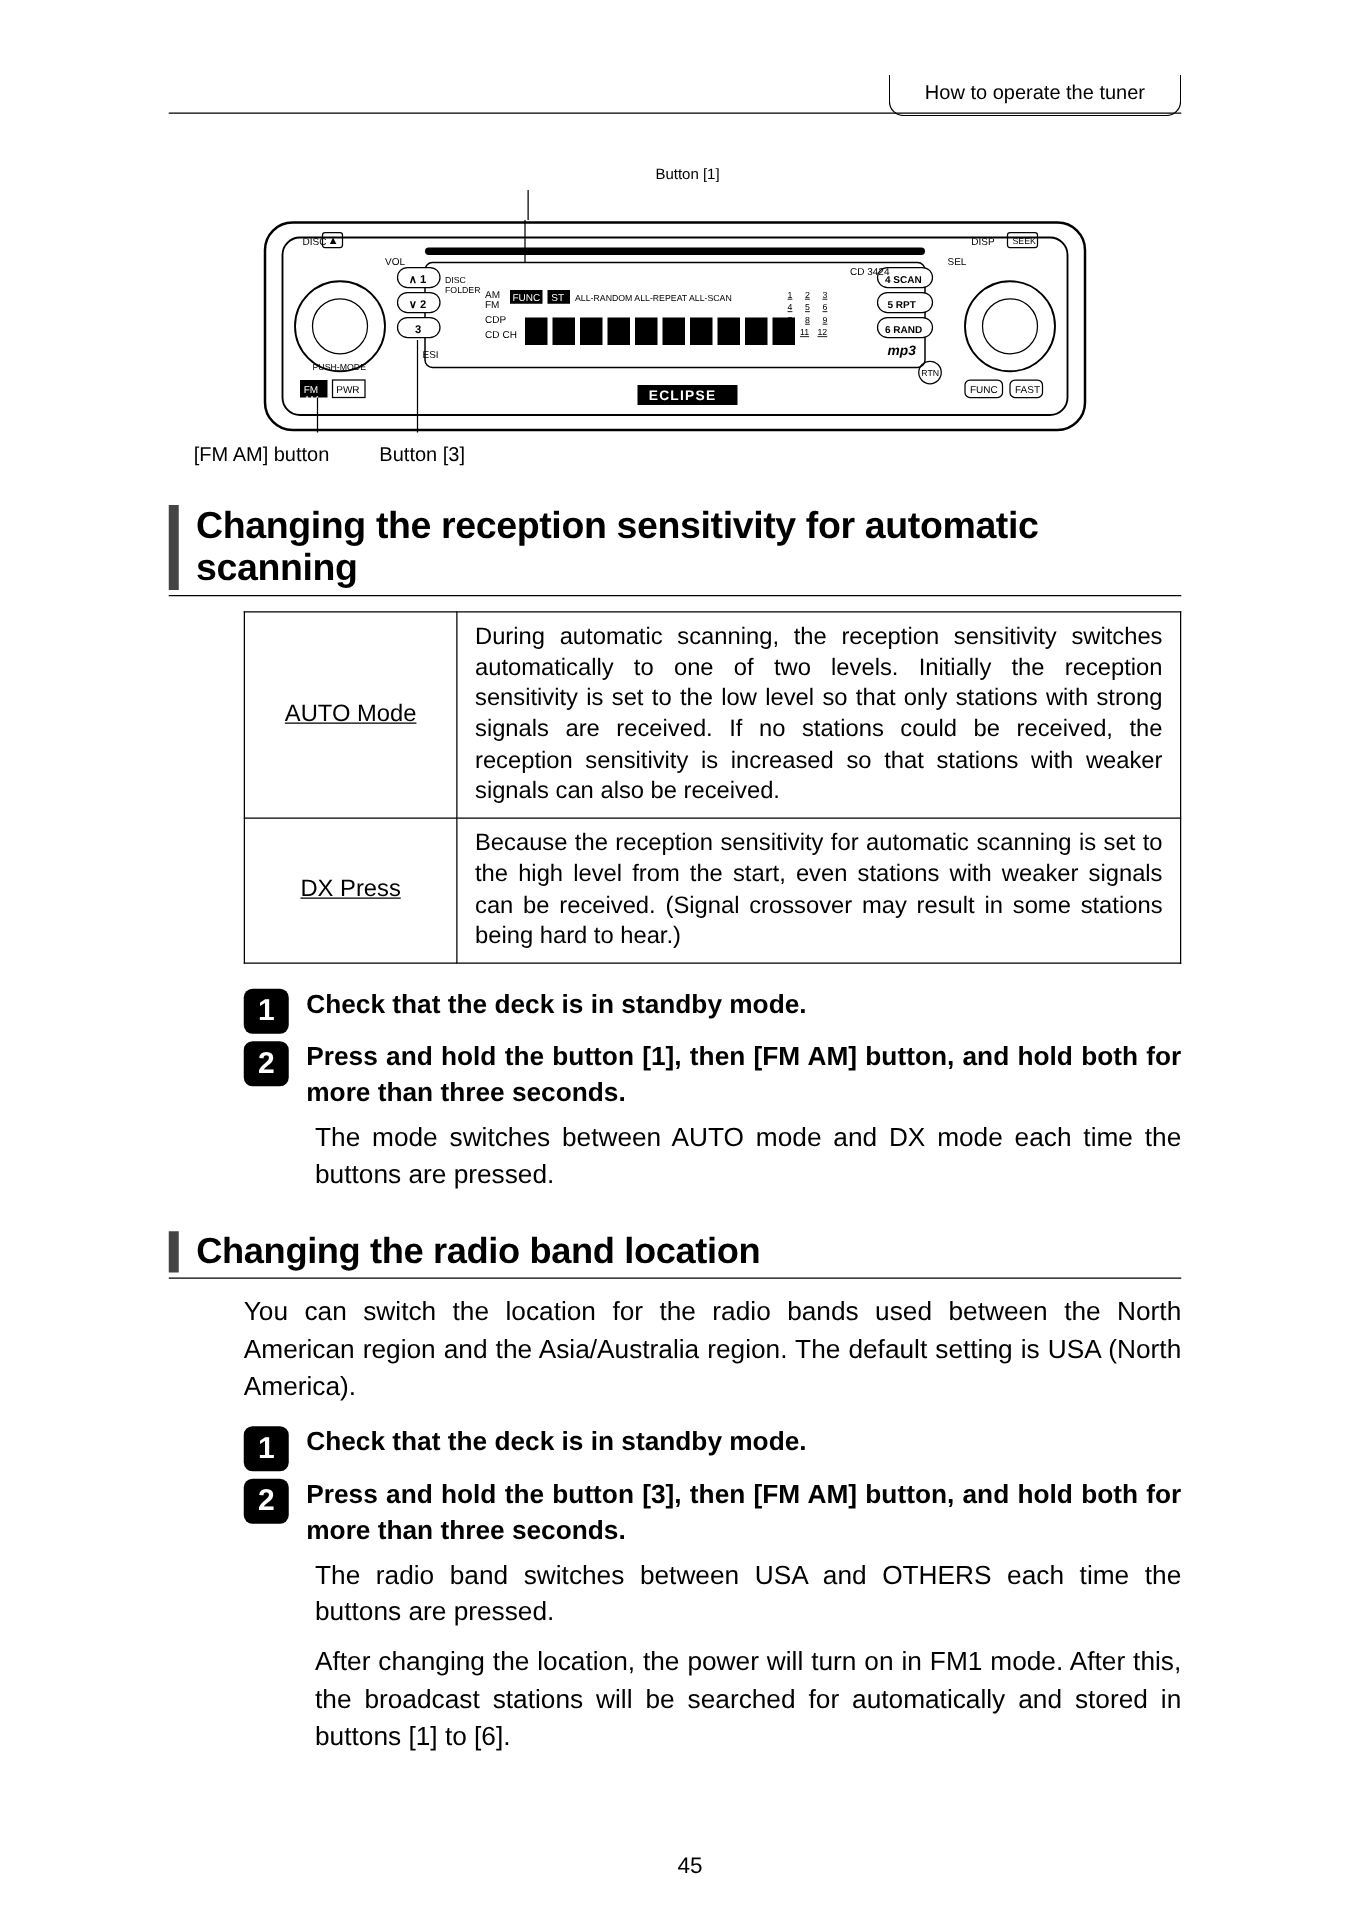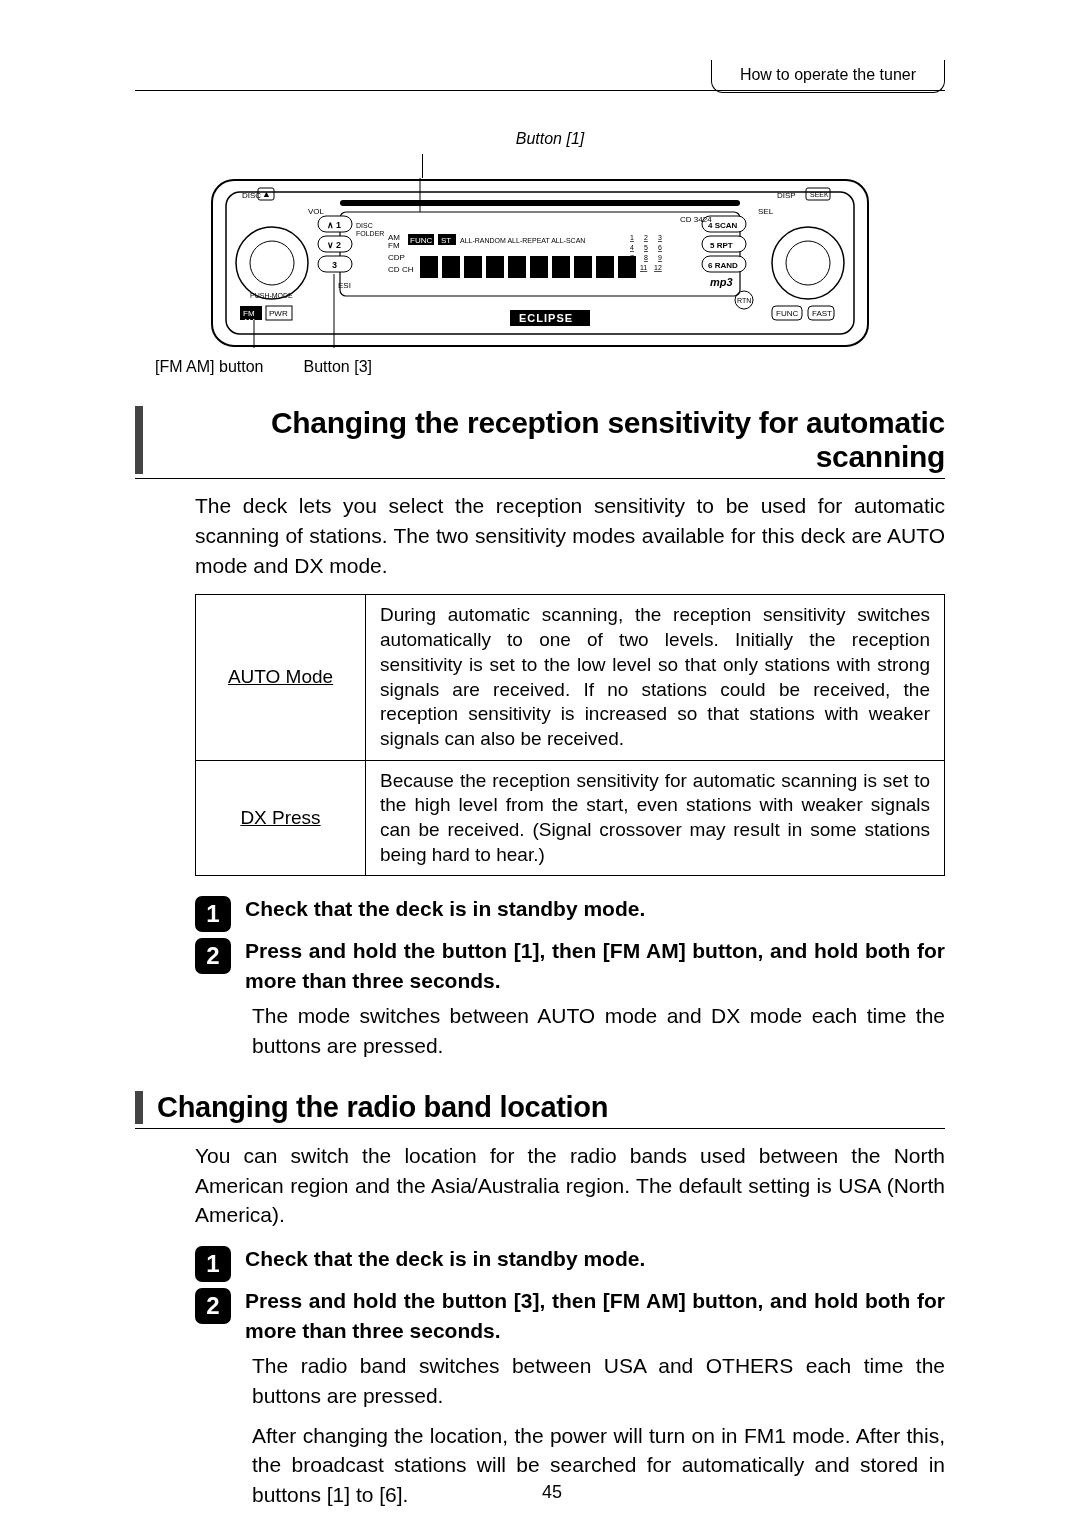--- a/index.html
+++ b/index.html
@@ -30,25 +30,24 @@
     left: 135px;
     right: 135px;
     border-top: 1px solid #000;
   }
   .diagram-wrap {
     margin-top: 70px;
     text-align: center;
     margin-bottom: 30px;
   }
   .label-top {
-    font-size: 16px;
+    font-size: 12px;
     margin-bottom: 6px;
     display: inline-block;
     margin-left: 20px;
-    font-style: italic;
   }
   .line-down {
     width: 1px;
     height: 24px;
     background: #000;
     margin: 0 auto 0 auto;
     position: relative;
     left: -118px;
   }
   .deck-svg { display: block; margin: 0 auto; }
@@ -59,21 +58,20 @@
     font-size: 16px;
     margin-top: 10px;
     margin-left: 20px;
   }
   .heading {
     display: flex;
     align-items: stretch;
     margin: 30px 0 12px 0;
     border-bottom: 1px solid #000;
     padding-bottom: 4px;
-    text-align: right;
   }
   .heading .bar {
     width: 8px;
     background: #444;
     margin-right: 14px;
   }
   .heading h2 {
     font-size: 29px;
     font-weight: bold;
     letter-spacing: -0.3px;
@@ -273,21 +271,20 @@
     <div class="labels-bottom">
       <span>[FM AM] button</span>
       <span>Button [3]</span>
     </div>
   </div>
 
   <div class="heading h-lg">
     <div class="bar"></div>
     <h2>Changing the reception sensitivity for automatic scanning</h2>
   </div>
-  <p class="body-text">The deck lets you select the reception sensitivity to be used for automatic scanning of stations. The two sensitivity modes available for this deck are AUTO mode and DX mode.</p>
 
   <table class="modes">
     <tbody>
         <tr>
       <td class="mode-name">AUTO Mode</td>
       <td>During automatic scanning, the reception sensitivity switches automatically to one of two levels. Initially the reception sensitivity is set to the low level so that only stations with strong signals are received. If no stations could be received, the reception sensitivity is increased so that stations with weaker signals can also be received.</td>
     </tr>
     <tr>
       <td class="mode-name">DX Press</td>
       <td>Because the reception sensitivity for automatic scanning is set to the high level from the start, even stations with weaker signals can be received. (Signal crossover may result in some stations being hard to hear.)</td>

